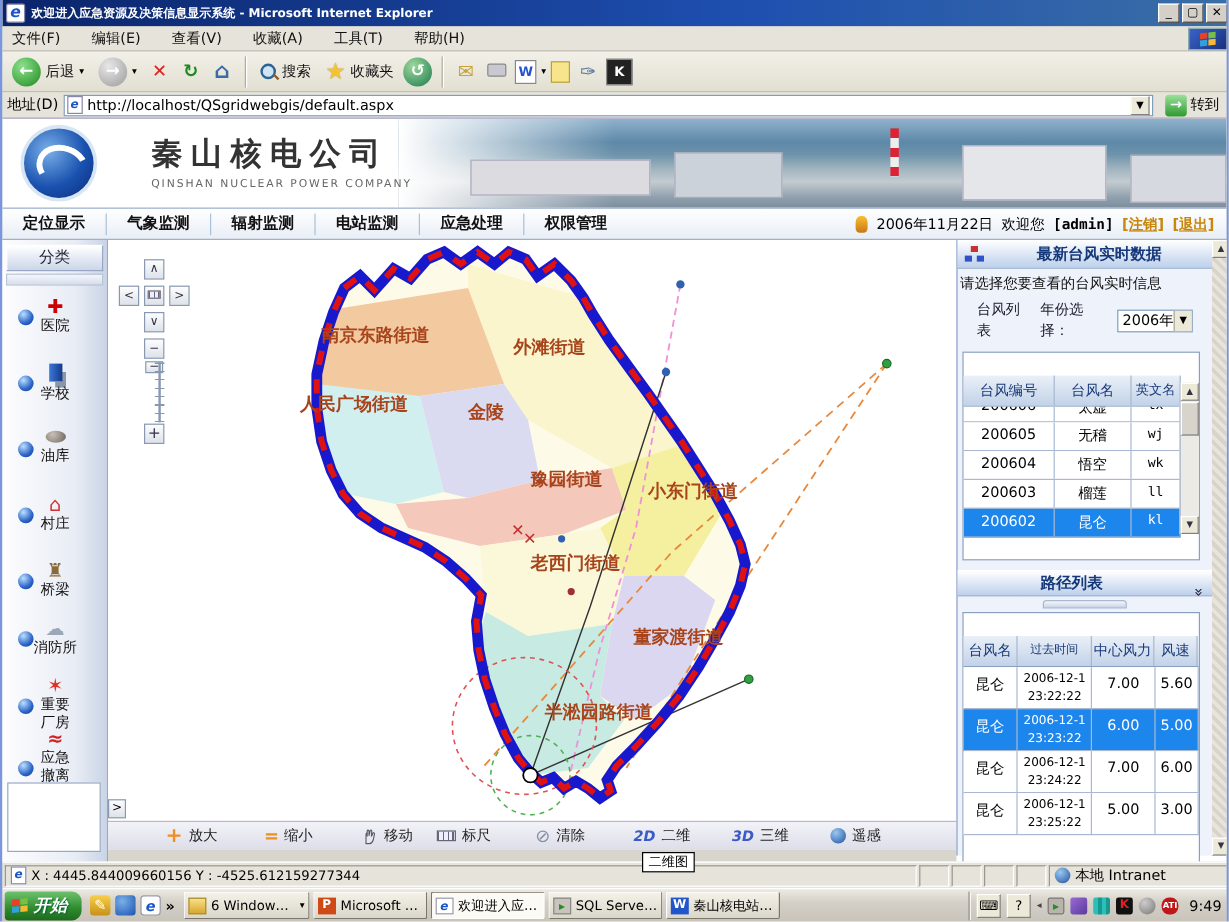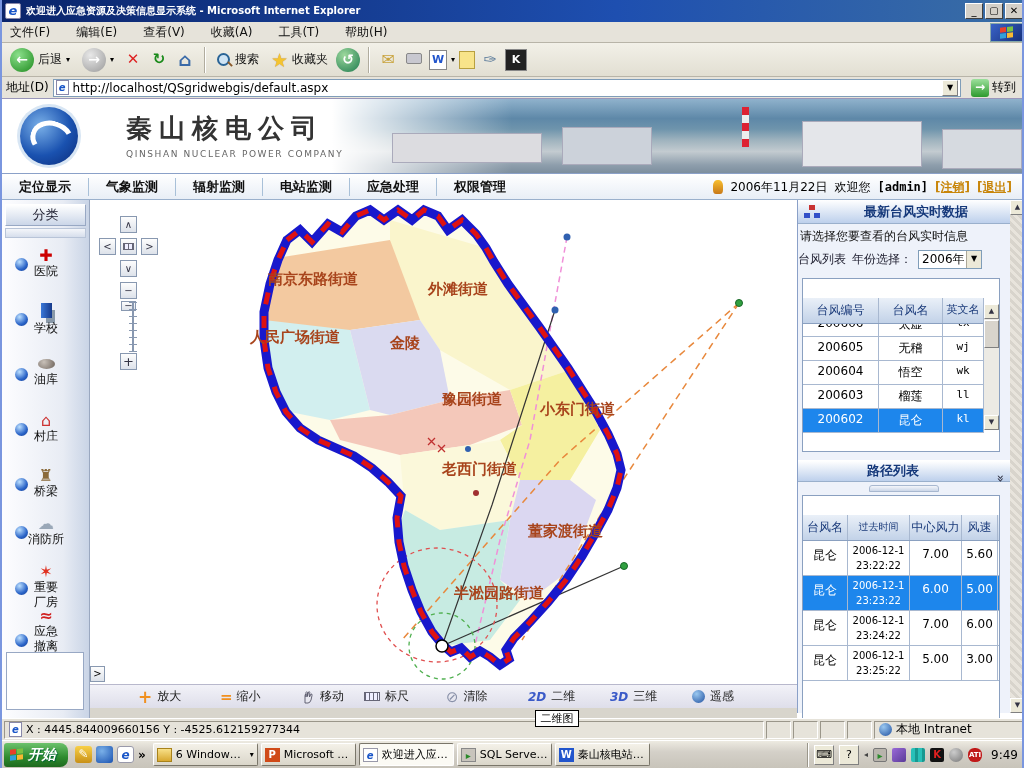--- a/index.html
+++ b/index.html
@@ -102,29 +102,29 @@
   .mapgap { position:absolute; left:0; top:508px; width:707px; height:10px; background:#D8D5CC; }
 
   
   .rpanel { position:absolute; left:795px; top:0; width:213px; height:513px; background:#EEF2FA; border-left:1px solid #8AA0C8; font-size:12px; }
   .rphead { height:24px; background:linear-gradient(#FFFFFF,#BDD0EC); border-bottom:1px solid #9AB0CC; display:flex; align-items:center; padding:0 6px; }
   .orgicon { position:relative; width:16px; height:14px; margin-right:8px; }
   .orgicon i { position:absolute; width:6px; height:5px; }
   .orgicon i:nth-child(1){left:5px;top:0;background:#C83232;} .orgicon i:nth-child(2){left:0;top:8px;background:#3250C8;} .orgicon i:nth-child(3){left:10px;top:8px;background:#3250C8;}
   .rptitle { flex:1; text-align:center; color:#15387A; font-weight:bold; font-size:13px; }
   .rprompt { padding:4px 2px 2px 2px; color:#111; font-size:12px; }
-  .listrow { display:flex; align-items:center; padding:3px 0; gap:6px; }
+  .listrow { display:flex; align-items:center; padding:3px 16px; gap:6px; }
   .listrow .l1 { color:#223; }
   .yearsel { display:flex; width:64px; height:19px; background:#fff; border:1px solid #7F9DB9; }
   .yearsel .yval { flex:1; padding-left:3px; line-height:17px; font-size:12px; }
   .yearsel .ybtn { width:15px; background:#ECE9D8; border-left:1px solid #ACA899; font-size:8px; text-align:center; line-height:16px; }
   .t1wrap { position:relative; margin:6px 4px 0 4px; width:198px; border:1px solid #8AA0C0; background:#fff; }
   .dtable .thr { display:flex; background:linear-gradient(#EAF0F8,#C2D2E8); border-bottom:1px solid #8AA0C0;margin-top:19px; }
   .dtable .th { text-align:center; color:#1A3A7A; padding:4px 0; border-right:1px solid #A8B8D0; font-size:12px; }
-  .dtable .trw { display:flex; background:#fff; border-bottom:1px solid #A8B8D0; }
+  .dtable .trw { display:flex; background:#fff; border-bottom:1px solid #A8B8D0;justify-content:space-between; }
   .dtable .td { text-align:center; padding:3px 0; border-right:1px solid #A8B8D0; color:#000; }
   .dtable .trw.sel { background:#1D86EC; }
   .dtable .trw.sel .td { color:#ffffff; }
   .t1 { width:181px; }
   .t1 .th:nth-child(1),.t1 .td:nth-child(1){width:76px;}
   .t1 .th:nth-child(2),.t1 .td:nth-child(2){width:64px;}
   .t1 .th:nth-child(3),.t1 .td:nth-child(3){width:41px; font-family:"DejaVu Sans Mono","Liberation Mono",monospace; font-size:11px;}
   .t1clip { height:127px; overflow:hidden; }
   .t1clip .tbody { margin-top:-11px; }
   .vsb { position:absolute; right:0; top:25px; width:16px; height:126px; background:#ECEAE4; border-left:1px solid #A8B8D0; }

